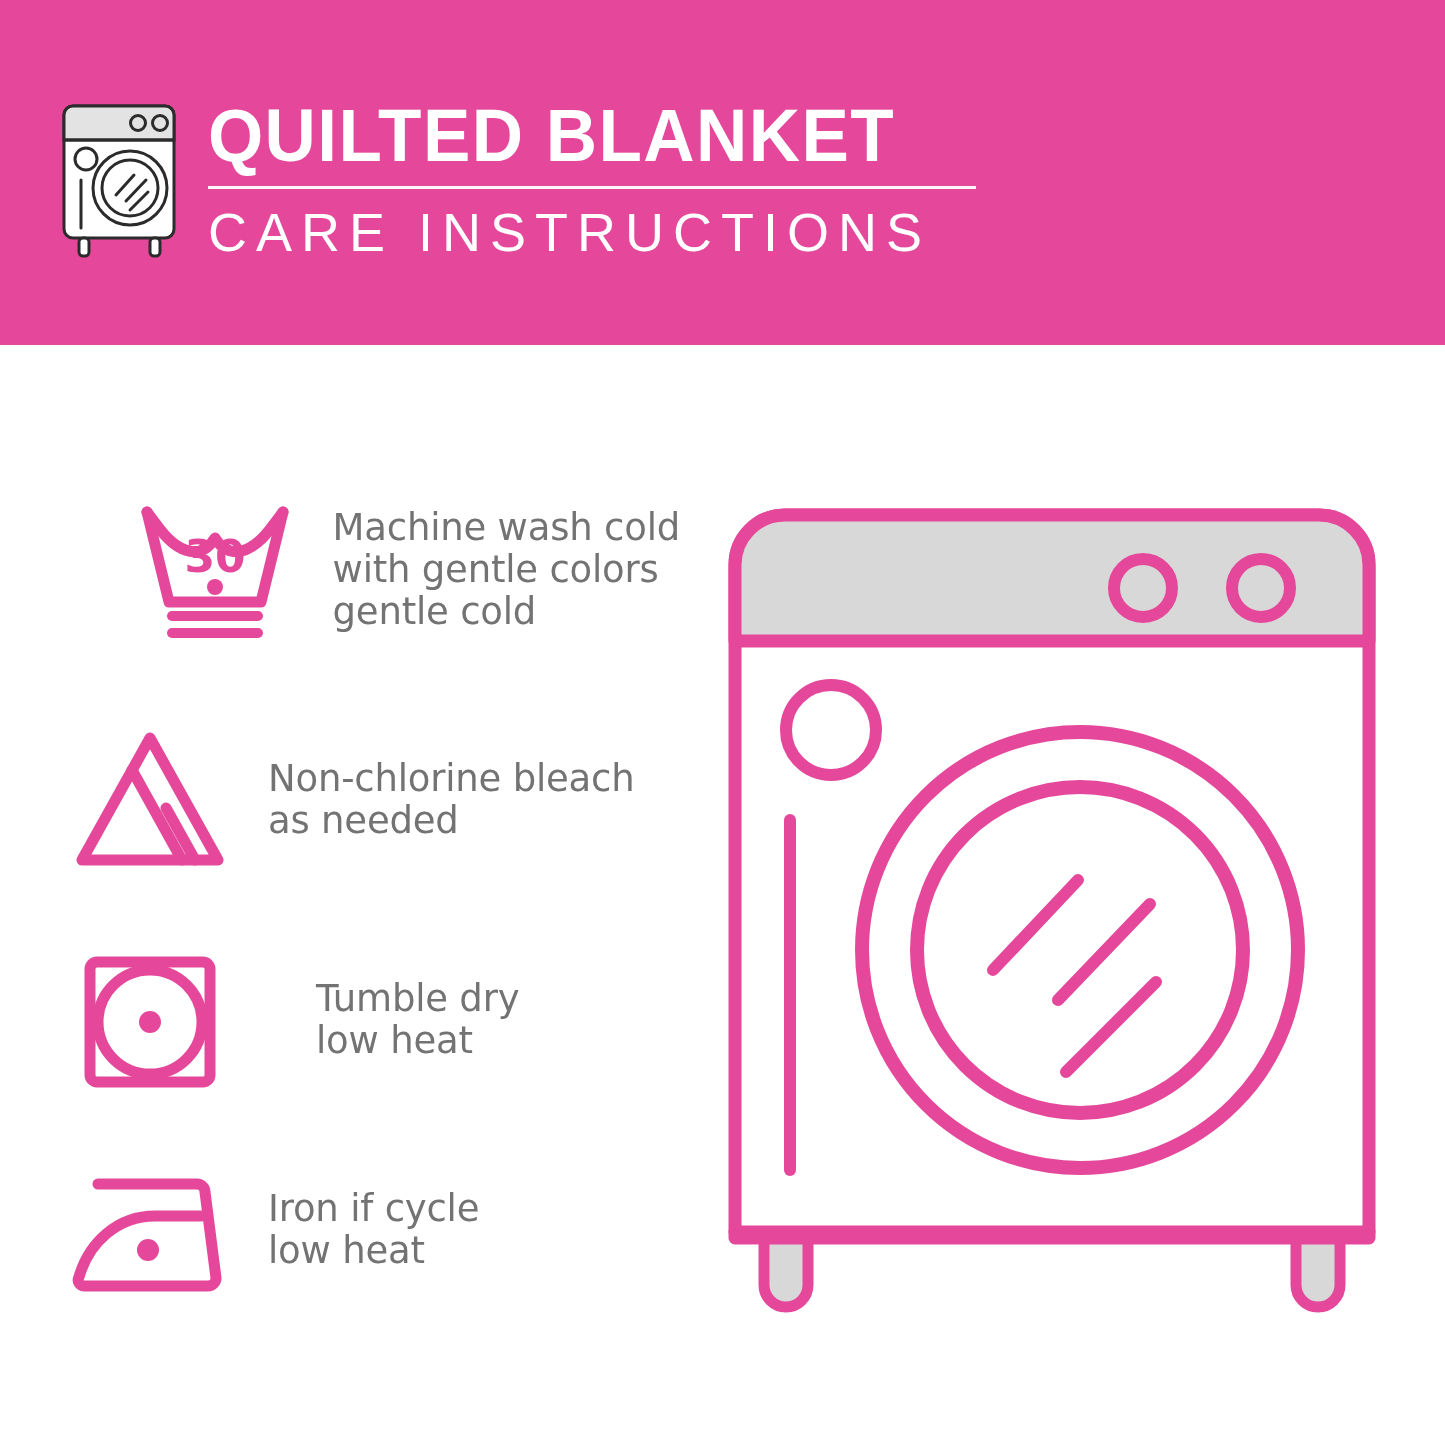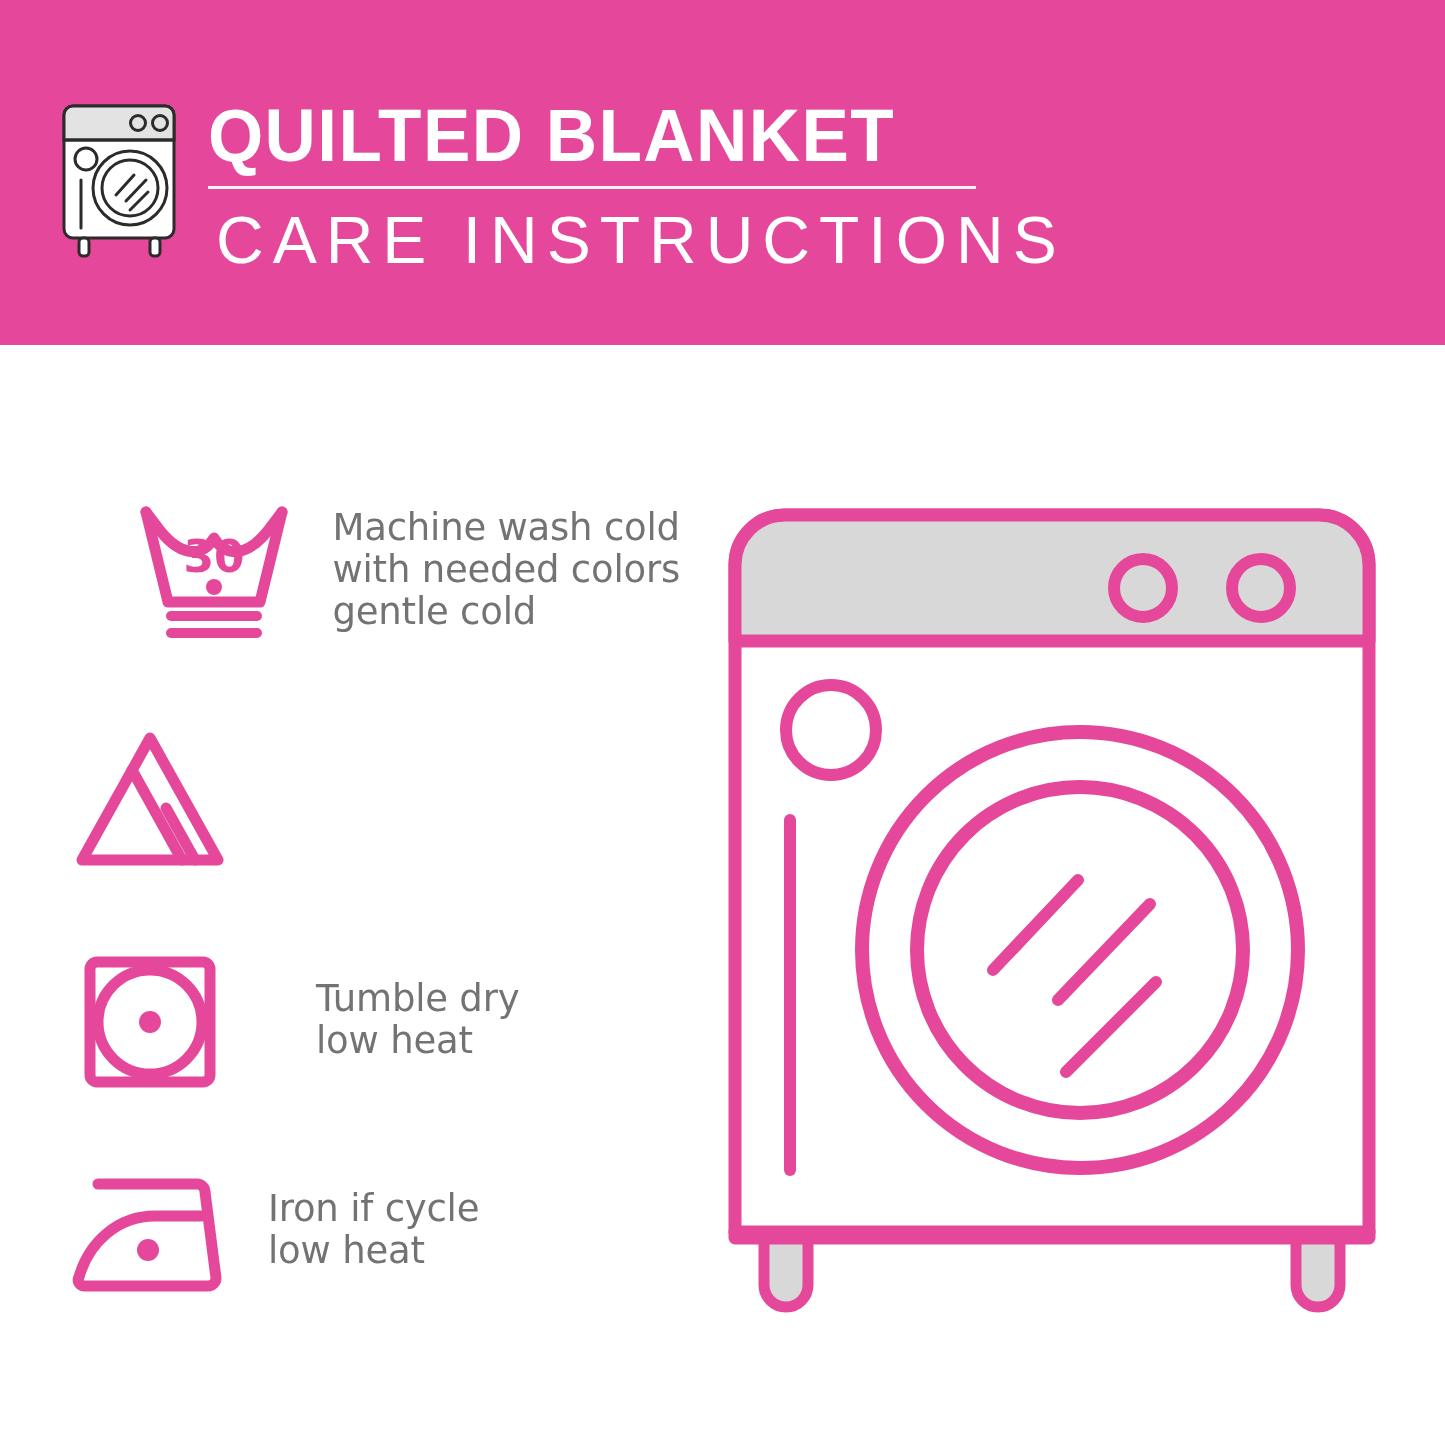--- a/index.html
+++ b/index.html
@@ -69,25 +69,25 @@
     width: 768px;
     height: 3px;
     background: #ffffff;
     margin: 10px 0 8px 2px;
     opacity: 0.95;
   }
   .title-sub {
     color: #ffffff;
     font-family: "Liberation Sans", sans-serif;
     font-weight: 400;
-    font-size: 66px;
+    font-size: 54px;
     line-height: 70px;
     letter-spacing: 9px;
     white-space: nowrap;
-    margin: 8px;
+    margin: 0;
     padding: 0 0 0 2px;
   }
 
   
   .care-list {
     position: absolute;
     left: 0;
     top: 345px;
     width: 700px;
     height: 1100px;
@@ -178,32 +178,36 @@
           <path d="M22 22 L31 34 C55 68 78 68 90 48 C102 68 125 68 149 34 L158 22" fill="none" stroke="#E5489A" stroke-width="11" stroke-linecap="round" stroke-linejoin="round"></path>
           <path d="M22 22 L44 112 L136 112 L158 22" fill="none" stroke="#E5489A" stroke-width="11" stroke-linecap="round" stroke-linejoin="round"></path>
           <text x="90" y="82" font-family="'DejaVu Sans','Liberation Sans',sans-serif" font-size="44" font-weight="bold" fill="#E5489A" text-anchor="middle">30</text>
           <circle cx="90" cy="97" r="8" fill="#E5489A"></circle>
           <rect x="42" y="121" width="96" height="10" rx="5" fill="#E5489A"></rect>
           <rect x="42" y="138" width="96" height="10" rx="5" fill="#E5489A"></rect>
         </svg>
       </div>
       <div class="care-text">
         <span class="line">Machine wash cold</span>
-        <span class="line">with needed colors</span>
+        <span class="line">with gentle colors</span>
         <span class="line">gentle cold</span>
       </div>
     </div>
 
     <div class="care-row r1">
       <div class="care-icon">
         <svg viewBox="0 0 180 160" width="180" height="160" xmlns="http://www.w3.org/2000/svg">
           <path d="M90 18 L158 140 L22 140 Z" fill="none" stroke="#E5489A" stroke-width="11" stroke-linejoin="round" stroke-linecap="round"></path>
           <line x1="72" y1="50" x2="122" y2="140" stroke="#E5489A" stroke-width="11" stroke-linecap="round"></line>
           <line x1="106" y1="88" x2="135" y2="140" stroke="#E5489A" stroke-width="11" stroke-linecap="round"></line>
         </svg>
+      </div>
+      <div class="care-text">
+        <span class="line">Non-chlorine bleach</span>
+        <span class="line">as needed</span>
       </div>
     </div>
 
     <div class="care-row r2">
       <div class="care-icon">
         <svg viewBox="0 0 180 160" width="180" height="160" xmlns="http://www.w3.org/2000/svg">
           <rect x="30" y="22" width="120" height="120" rx="7" ry="7" fill="none" stroke="#E5489A" stroke-width="11"></rect>
           <circle cx="90" cy="82" r="52" fill="none" stroke="#E5489A" stroke-width="11"></circle>
           <circle cx="90" cy="82" r="11" fill="#E5489A"></circle>
         </svg>

